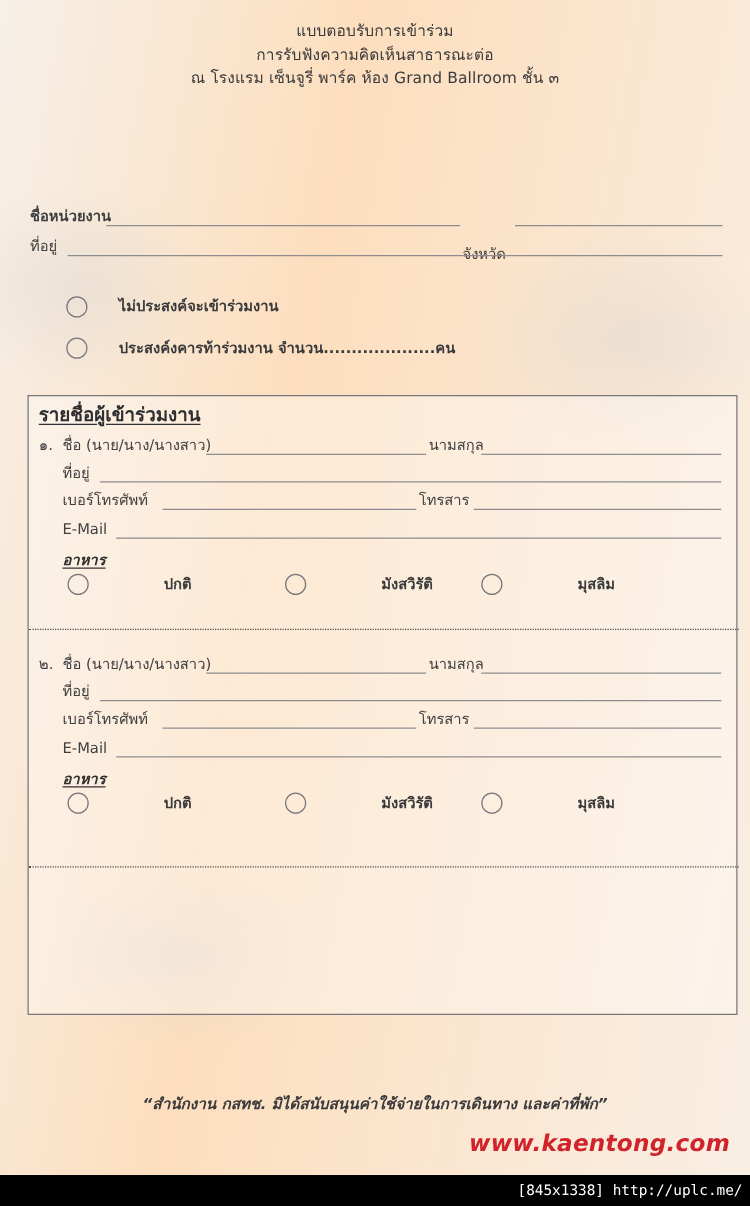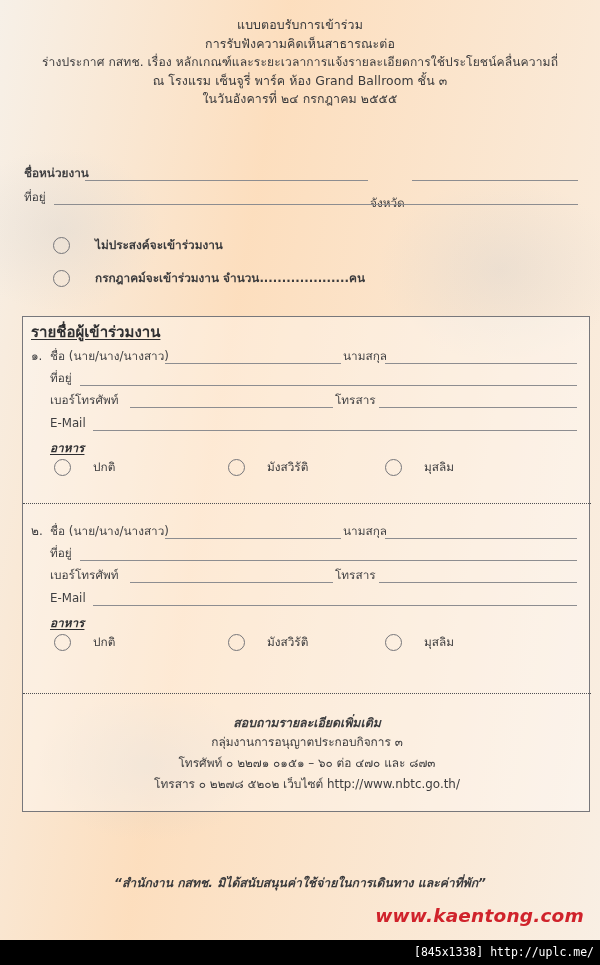--- a/index.html
+++ b/index.html
@@ -80,21 +80,22 @@
   }
   .radio-label {
     position: absolute;
     font-size: 11.8px;
     line-height: 15px;
     color: #3a3a3c;
     white-space: nowrap;
     font-weight: bold;
   }
   .radio-label.normal {
-    font-weight: normal;
+    font-weight: bold;
+    margin-left: 38px;
   }
 
   
   .box {
     position: absolute;
     left: 22px;
     top: 316px;
     width: 568px;
     height: 496px;
     border: 1.3px solid #77777b;
@@ -205,42 +206,40 @@
 <div id="page">
 
   <div class="scan-paper"></div>
   <div class="scan-smudge" style="left:-40px;top:150px;width:200px;height:160px;"></div>
   <div class="scan-smudge" style="left:380px;top:180px;width:240px;height:180px;"></div>
   <div class="scan-smudge" style="left:40px;top:690px;width:220px;height:150px;"></div>
 
   <div class="doc-header">
     <span class="hline">แบบตอบรับการเข้าร่วม</span>
     <span class="hline">การรับฟังความคิดเห็นสาธารณะต่อ</span>
-    <span class="hline wide">ร่างประกาศ กสทช. เรื่อง หลักเกณฑ์และระยะเวลาการแจ้งรายละเอียดการใช้ประโยชน์คลื่นความถี่</span>
     <span class="hline">ณ โรงแรม เซ็นจูรี่ พาร์ค ห้อง Grand Ballroom ชั้น ๓</span>
-    <span class="hline">ในวันอังคารที่ ๒๔ กรกฎาคม ๒๕๕๕</span>
   </div>
 
   <div>
     <span class="flabel" style="left:24px;top:166px;font-weight:bold;">ชื่อหน่วยงาน</span>
     <span class="fieldline" style="left:85px;top:180px;width:283px;"></span>
 
     <span class="flabel" style="left:370px;top:166px;margin-top:30px;">จังหวัด</span>
     <span class="fieldline" style="left:412px;top:180px;width:166px;"></span>
 
     <span class="flabel" style="left:24px;top:190px;">ที่อยู่</span>
     <span class="fieldline" style="left:54px;top:204px;width:524px;"></span>
   </div>
 
   <div>
     <span class="radio" style="left:53px;top:237px;"></span>
     <span class="radio-label" style="left:95px;top:238px;">ไม่ประสงค์จะเข้าร่วมงาน</span>
 
     <span class="radio" style="left:53px;top:270px;"></span>
-    <span class="radio-label" style="left:95px;top:271px;">กรกฎาคม์จะเข้าร่วมงาน จำนวน....................คน</span>
+    <span class="radio-label" style="left:95px;top:271px;">ประสงค์งคารท้าร่วมงาน จำนวน....................คน</span>
   </div>
 
   <div class="box">
 
     <span class="section-head" style="left:8px;top:8px;">รายชื่อผู้เข้าร่วมงาน</span>
 
     <div>
       <span class="flabel" style="left:8px;top:32px;font-size:12px;">๑.</span>
       <span class="flabel" style="left:27px;top:32px;">ชื่อ (นาย/นาง/นางสาว)</span>
       <span class="fieldline" style="left:142px;top:46px;width:176px;"></span>
@@ -297,26 +296,20 @@
 
       <span class="radio" style="left:205px;top:317px;"></span>
       <span class="radio-label normal" style="left:244px;top:318px;">มังสวิรัติ</span>
 
       <span class="radio" style="left:362px;top:317px;"></span>
       <span class="radio-label normal" style="left:401px;top:318px;">มุสลิม</span>
     </div>
 
     <div class="dotted-sep" style="top:376px;"></div>
 
-    <div class="contact" style="left:0;top:398px;">
-      <div class="contact-title">สอบถามรายละเอียดเพิ่มเติม</div>
-      <div class="contact-line">กลุ่มงานการอนุญาตประกอบกิจการ ๓</div>
-      <div class="contact-line">โทรศัพท์ ๐ ๒๒๗๑ ๐๑๕๑ – ๖๐ ต่อ ๔๗๐ และ ๘๗๓</div>
-      <div class="contact-line">โทรสาร ๐ ๒๒๗๘ ๕๒๐๒ เว็บไซต์  http://www.nbtc.go.th/</div>
-    </div>
 
   </div>
 
   <div class="quote">“สำนักงาน กสทช. มิได้สนับสนุนค่าใช้จ่ายในการเดินทาง และค่าที่พัก”</div>
   <div class="watermark" style="color: rgb(208, 35, 43);">www.kaentong.com</div>
 
   <div class="statusbar">
     <span class="statusbar-text">[845x1338] http://uplc.me/</span>
   </div>
 

